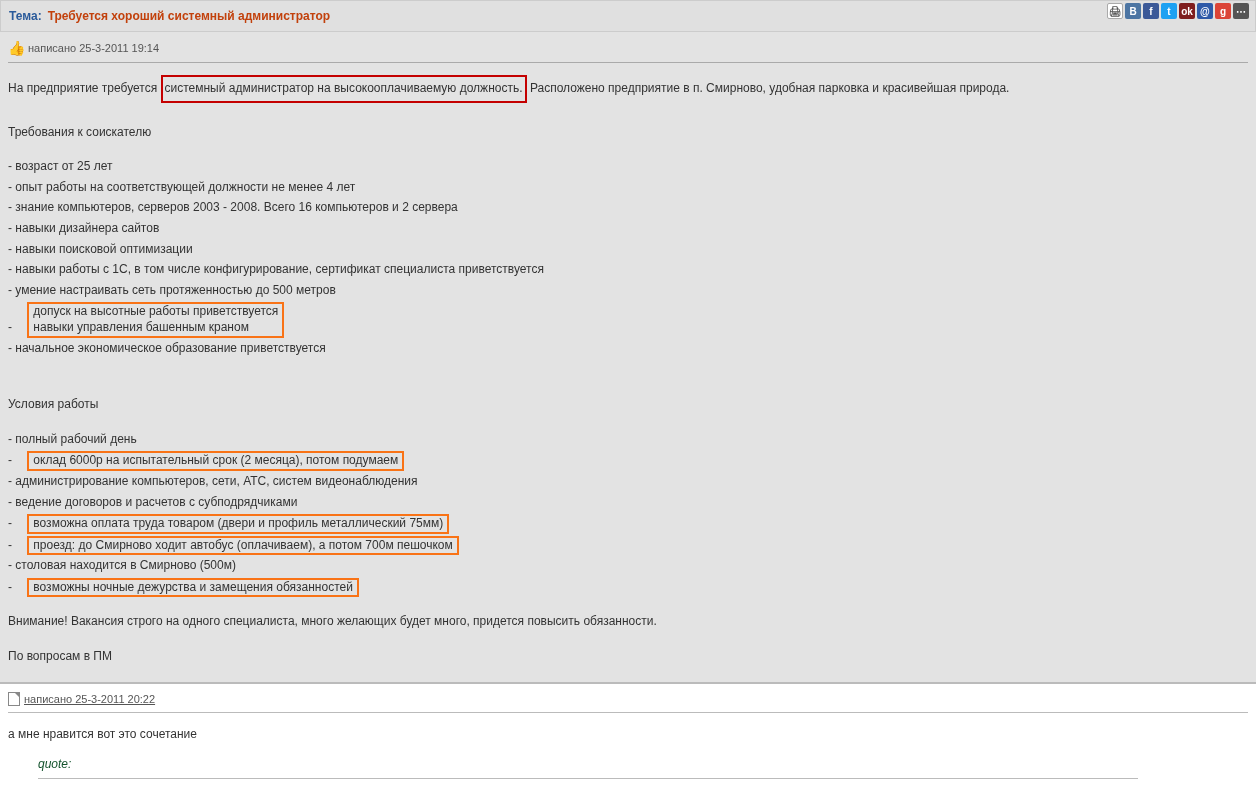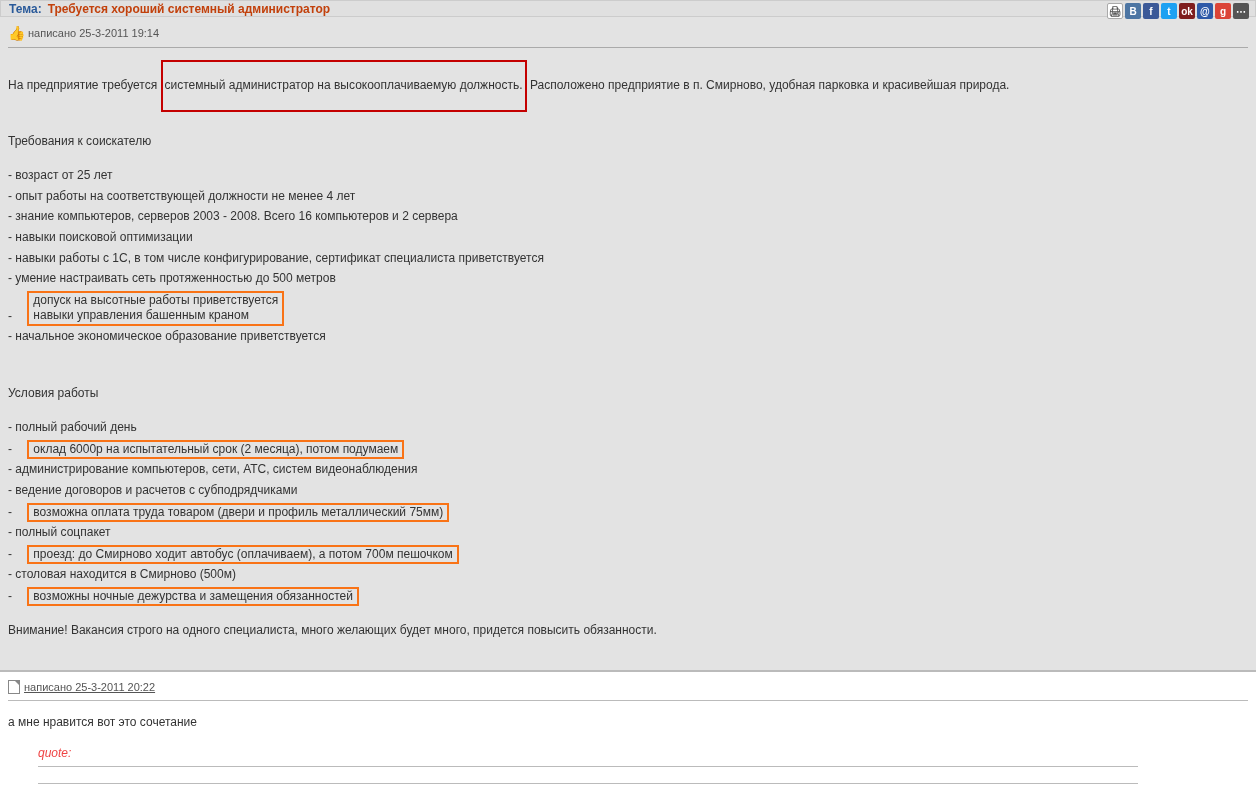--- a/index.html
+++ b/index.html
@@ -8,21 +8,21 @@
       font-size: 12px;
       color: #333;
       background: #fff;
       width: 1256px;
     }
     .header-bar {
       background: #e0e0e0;
       border: 1px solid #ccc;
       padding: 4px 8px;
       position: relative;
-      height: 17px;
+      height: 32px;
       display: flex;
       align-items: center;
     }
     .topic-label { color: #2a5a9a; font-weight: bold; margin-right: 6px; }
     .topic-title { color: #c2410c; font-weight: bold; }
     .social-icons {
       position: absolute;
       right: 6px;
       top: 2px;
       display: flex;
@@ -38,32 +38,32 @@
     .si-gp { background:#db4437; }
     .si-ext { background:#555; }
     .post-body {
       background: #e3e3e3;
       padding: 6px 8px 14px 8px;
     }
     .meta-line { display:flex; align-items:center; gap:4px; color:#555; font-size:11px; padding:2px 0 6px 0; border-bottom:1px solid #aaa; margin-bottom:12px; }
     .thumbs-icon { width:16px; height:16px; display:inline-block; font-size:14px; }
     .content { line-height: 1.55; color:#333; }
     .content p { margin: 0 0 2px 0; }
-    .hl { border: 2px solid #c40000; padding: 16px 2px; display: inline-block; line-height: 1.3; }
+    .hl { border: 2px solid #c40000; padding: 4px 2px; display: inline-block; line-height: 1.3; }
     .hl-block { border: 2px solid #f97316; padding: 0 4px; display:inline-block; margin: 1px 12px; line-height:1.3; }
     .section-gap { height: 18px; }
     .reply {
       background: #fff;
       padding: 6px 8px 14px 8px;
     }
     .reply .meta-line { border-bottom:1px solid #bbb;text-decoration:underline; }
     .doc-icon { width:12px; height:14px; border:1px solid #888; display:inline-block; position:relative; background:#fff; }
     .doc-icon::after { content:""; position:absolute; top:0; right:0; border-left:4px solid #fff; border-top:4px solid #888; }
     .quote-wrap { margin: 12px 0 12px 30px; }
-    .quote-label { font-style: italic; color:#ef4444; margin-bottom:4px; }
+    .quote-label { font-style: italic; color:#14532d; margin-bottom:4px; }
     .quote-box { border-top:1px solid #bbb; border-bottom:1px solid #bbb; padding:8px 6px; width:1100px; max-width:100%; }
     .page { position: relative; width:1256px; min-height:792px; }
     hr.sep { border:none; border-top:2px solid #bbb; margin:0; }
   </style>
 </head>
 <body>
 <div class="page">
 
 <div class="header-bar">
   <span class="topic-label">Тема:</span>
@@ -92,44 +92,45 @@
       <span class="hl">системный администратор на высокооплачиваемую должность.</span>
       <span>Расположено предприятие в п. Смирново, удобная парковка и красивейшая природа.</span>
     </p>
 
     <div class="section-gap"></div>
     <p>Требования к соискателю</p>
     <div style="height:14px"></div>
     <p>- возраст от 25 лет</p>
     <p>- опыт работы на соответствующей должности не менее 4 лет</p>
     <p>- знание компьютеров, серверов 2003 - 2008. Всего 16 компьютеров и 2 сервера</p>
+    <p>- навыки дизайнера сайтов</p>
     <p>- навыки поисковой оптимизации</p>
     <p>- навыки работы с 1С, в том числе конфигурирование, сертификат специалиста приветствуется</p>
     <p>- умение настраивать сеть протяженностью до 500 метров</p>
     <div>- <span class="hl-block" style="white-space:pre-line">допуск на высотные работы приветствуется
 навыки управления башенным краном</span></div>
     <p>- начальное экономическое образование приветствуется</p>
 
     <div class="section-gap"></div>
     <div class="section-gap"></div>
     <p>Условия работы</p>
     <div style="height:14px"></div>
     <p>- полный рабочий день</p>
     <div>- <span class="hl-block">оклад 6000р на испытательный срок (2 месяца), потом подумаем</span></div>
     <p>- администрирование компьютеров, сети, АТС, систем видеонаблюдения</p>
     <p>- ведение договоров и расчетов с субподрядчиками</p>
     <div>- <span class="hl-block">возможна оплата труда товаром (двери и профиль металлический 75мм)</span></div>
-    <p>- полный соцпакет</p>
     <div>- <span class="hl-block">проезд: до Смирново ходит автобус (оплачиваем), а потом 700м пешочком</span></div>
     <p>- столовая находится в Смирново (500м)</p>
     <div>- <span class="hl-block">возможны ночные дежурства и замещения обязанностей</span></div>
 
     <div style="height:14px"></div>
     <p>Внимание! Вакансия строго на одного специалиста, много желающих будет много, придется повысить обязанности.</p>
     <div style="height:14px"></div>
+    <p>По вопросам в ПМ</p>
   </div>
 </div>
 
 <hr class="sep">
 
 <div class="reply">
   <div class="meta-line">
     <span class="doc-icon"></span>
     <span>написано 25-3-2011 20:22</span>
   </div>

